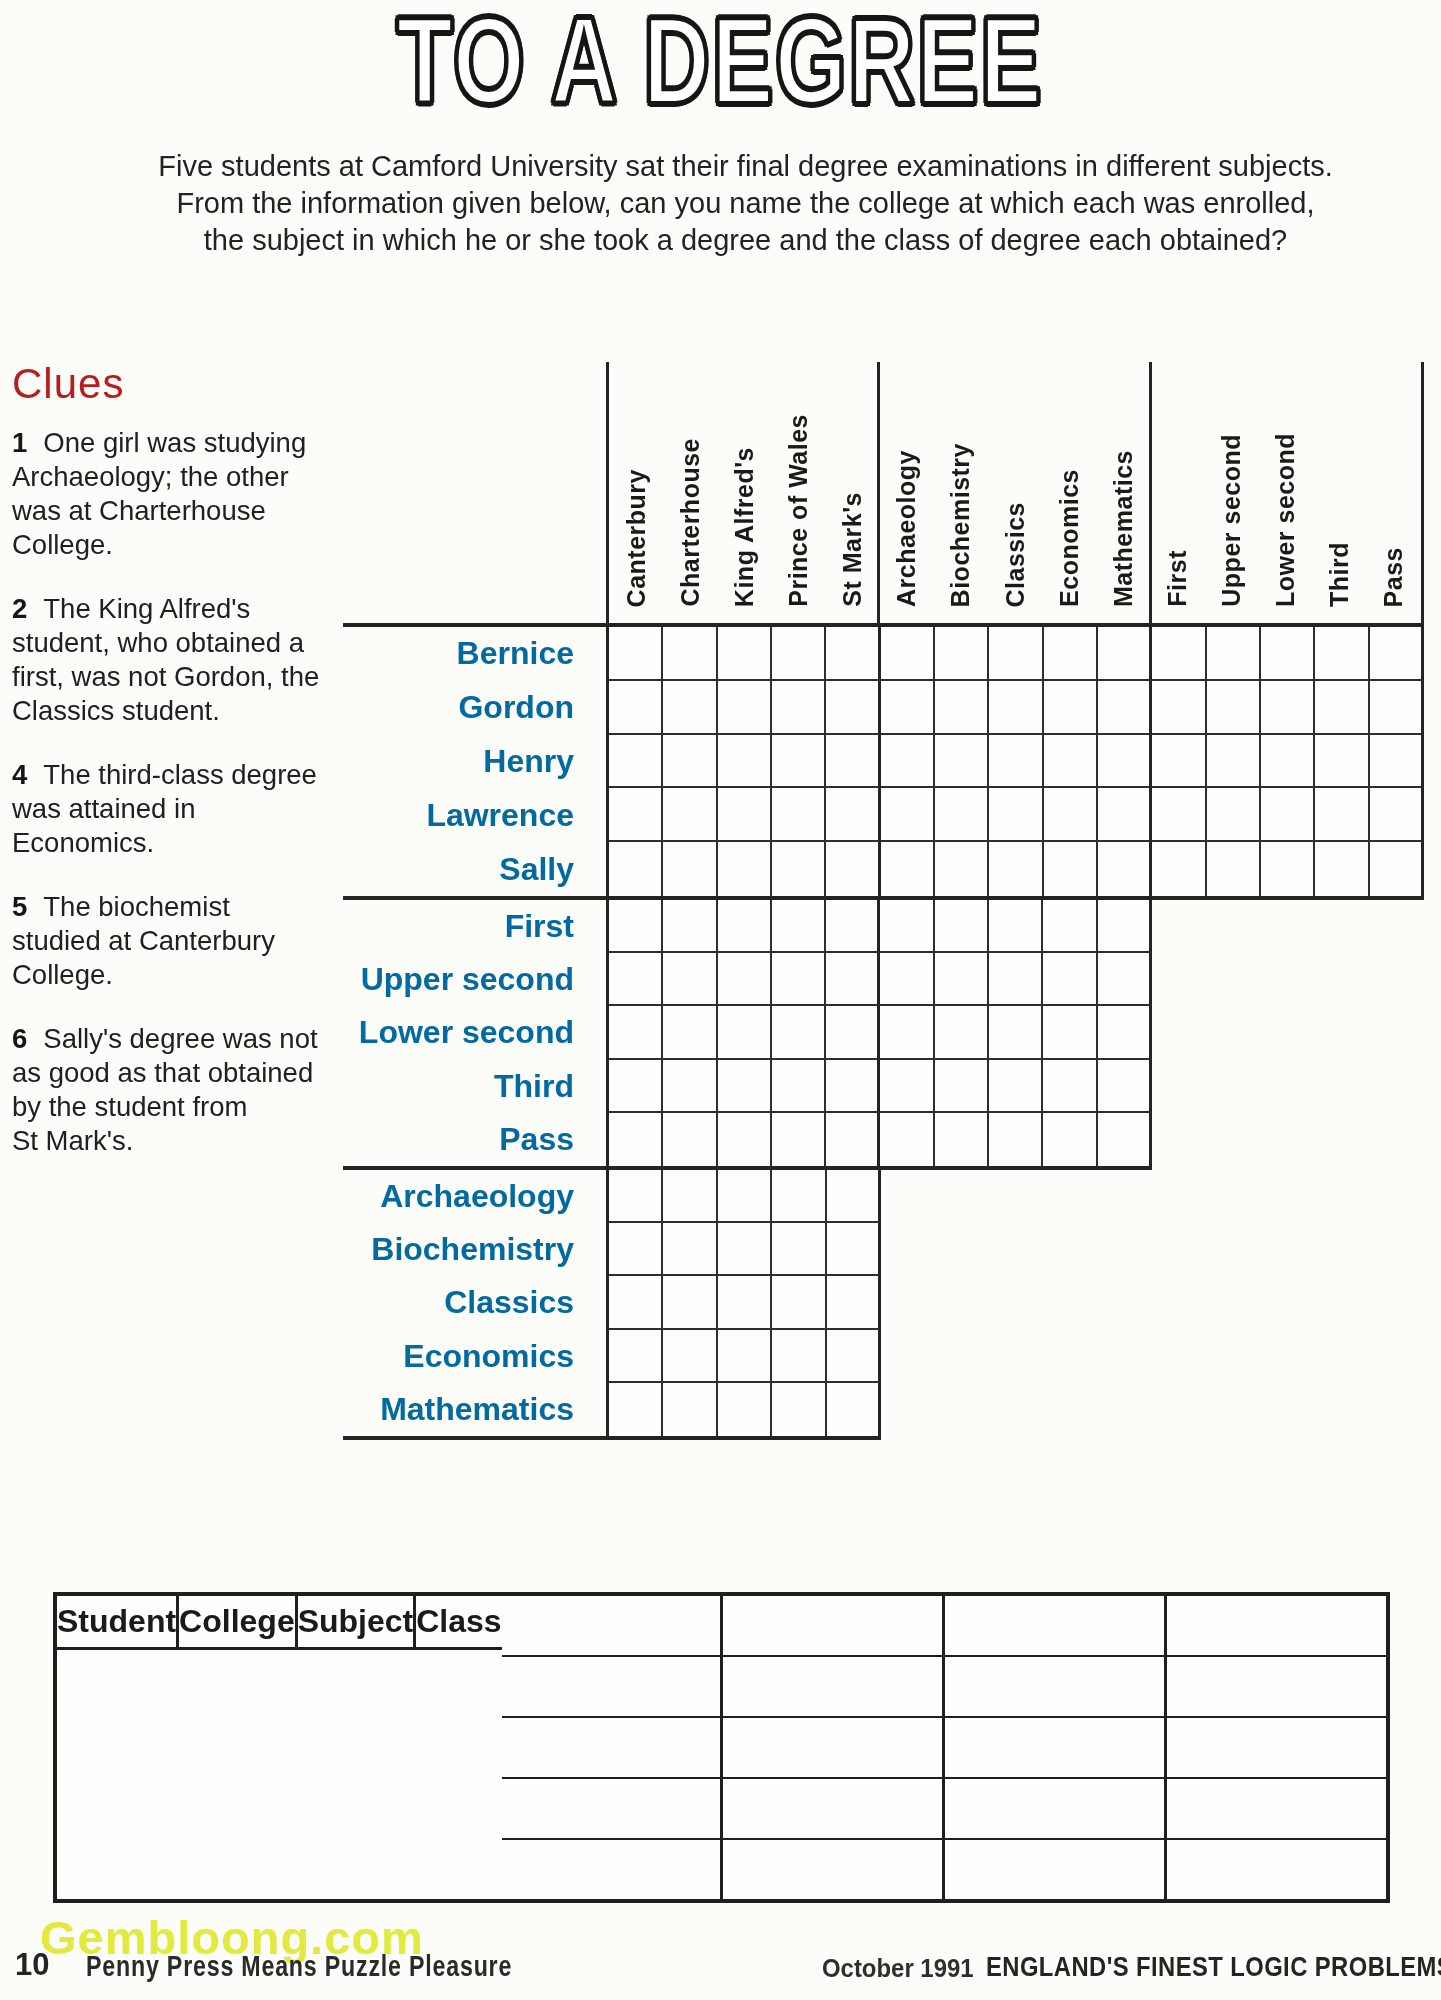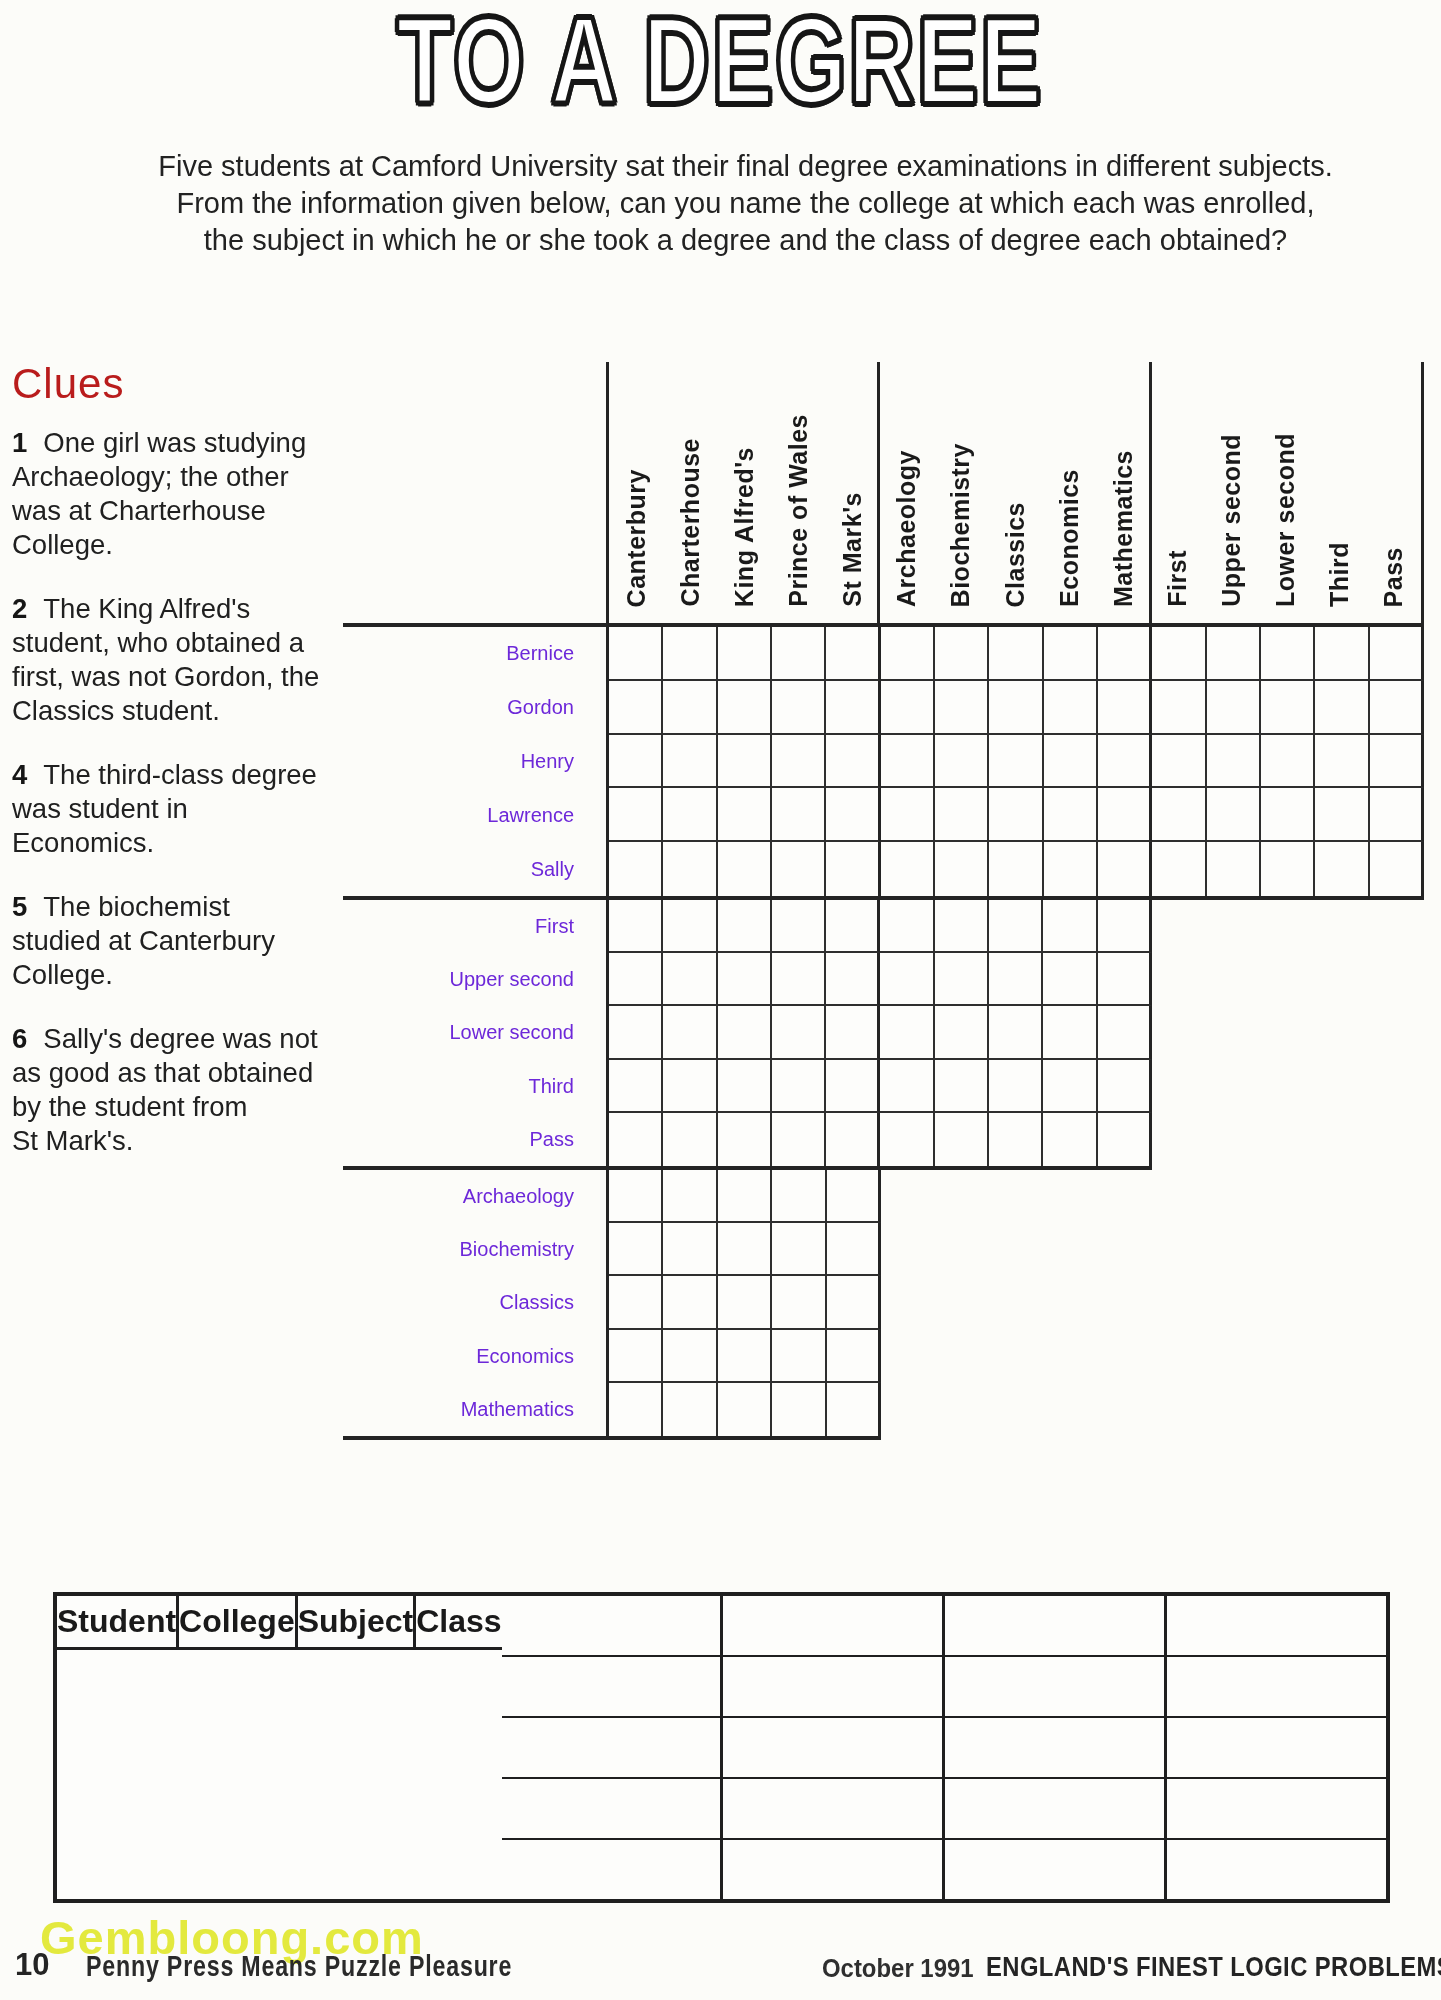--- a/index.html
+++ b/index.html
@@ -34,21 +34,21 @@
   .hslot{flex:1;display:flex;align-items:flex-end;justify-content:center;padding-bottom:16px;}
   .vtext{writing-mode:vertical-rl;transform:rotate(180deg);font-weight:bold;font-size:25px;
          letter-spacing:.5px;white-space:nowrap;color:#1a1a1a;}
 
   
   .rlabels{position:absolute;left:343px;width:255px;display:grid;grid-template-rows:repeat(5,1fr);}
   .rlabels.b1{top:627px;height:269px;}
   .rlabels.b2{top:900px;height:266px;}
   .rlabels.b3{top:1170px;height:266px;}
   .rlabel{display:flex;align-items:center;justify-content:flex-end;padding-right:24px;
-          font-weight:normal;font-size:20px;white-space:nowrap;color:#6d28d9;}
+          font-weight:bold;font-size:32px;white-space:nowrap;color:#0369a1;}
 
   
   .cells{position:absolute;display:grid;grid-template-rows:repeat(5,1fr);
          border-left:3px solid #242424;box-sizing:border-box;background:#fdfdfb;}
   .cells.b1{left:606px;top:627px;width:818px;height:269px;}
   .cells.b2{left:606px;top:900px;width:546px;height:266px;}
   .cells.b3{left:606px;top:1170px;width:275px;height:266px;}
   .cell{border-right:2px solid #2e2e2e;border-bottom:2px solid #2e2e2e;box-sizing:border-box;}
   .cell.tr{border-right:3px solid #242424;}
   .cell.nb{border-bottom:none;}
@@ -96,21 +96,21 @@
     <div>
         <div class="clue"><span class="clue-num">1</span><span class="clue-text">One girl was studying
 Archaeology; the other
 was at Charterhouse
 College.</span></div>
         <div class="clue"><span class="clue-num">2</span><span class="clue-text">The King Alfred's
 student, who obtained a
 first, was not Gordon, the
 Classics student.</span></div>
         <div class="clue"><span class="clue-num">4</span><span class="clue-text">The third-class degree
-was student in
+was attained in
 Economics.</span></div>
         <div class="clue"><span class="clue-num">5</span><span class="clue-text">The biochemist
 studied at Canterbury
 College.</span></div>
         <div class="clue"><span class="clue-num">6</span><span class="clue-text">Sally's degree was not
 as good as that obtained
 by the student from
 St Mark's.</span></div>
       </div>
   </div>

